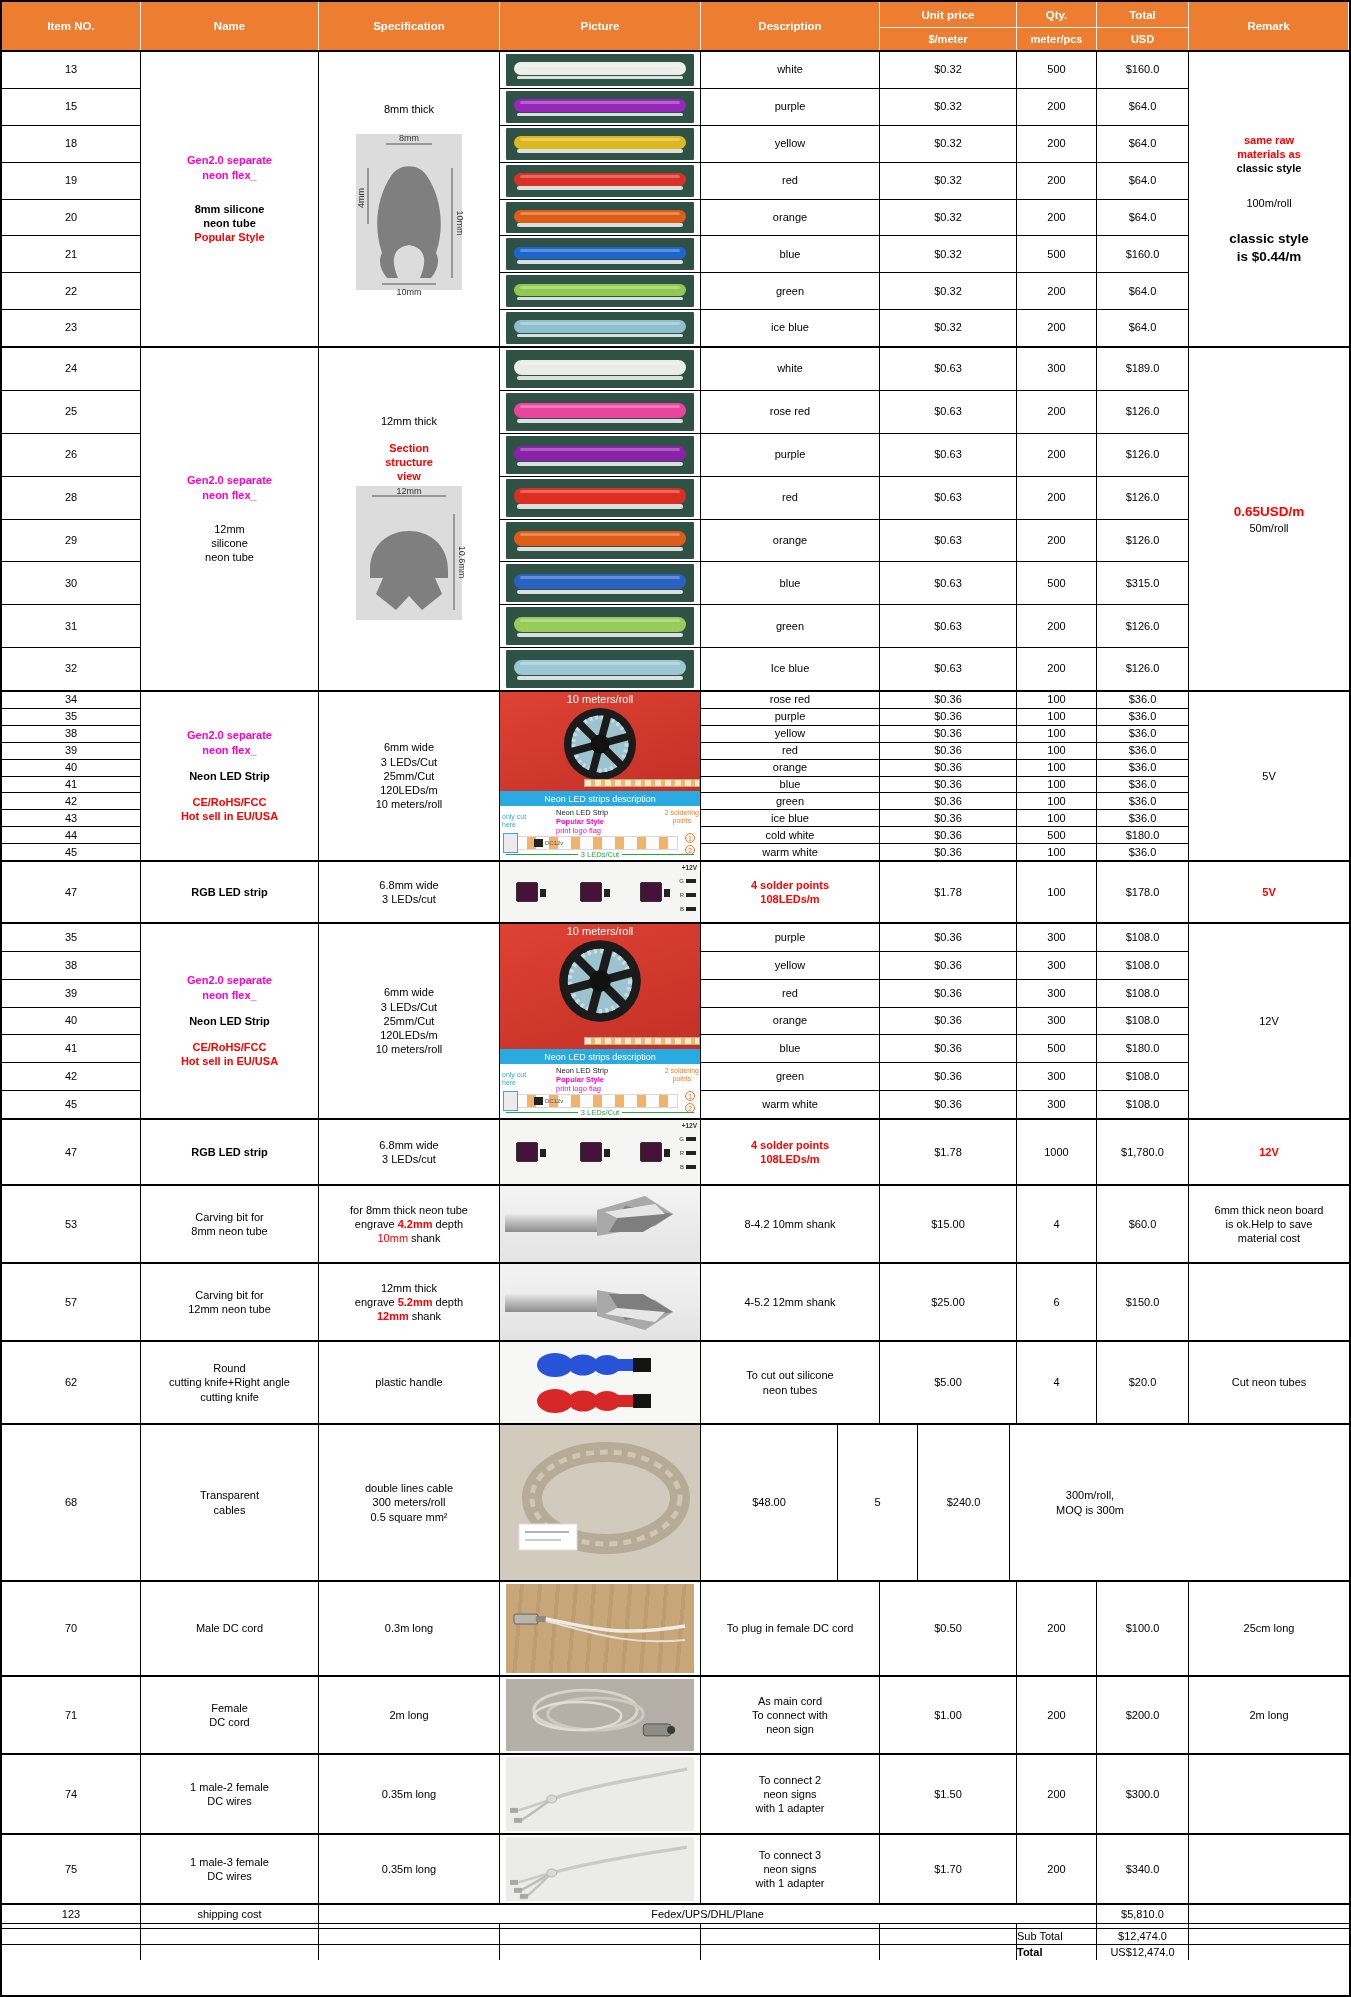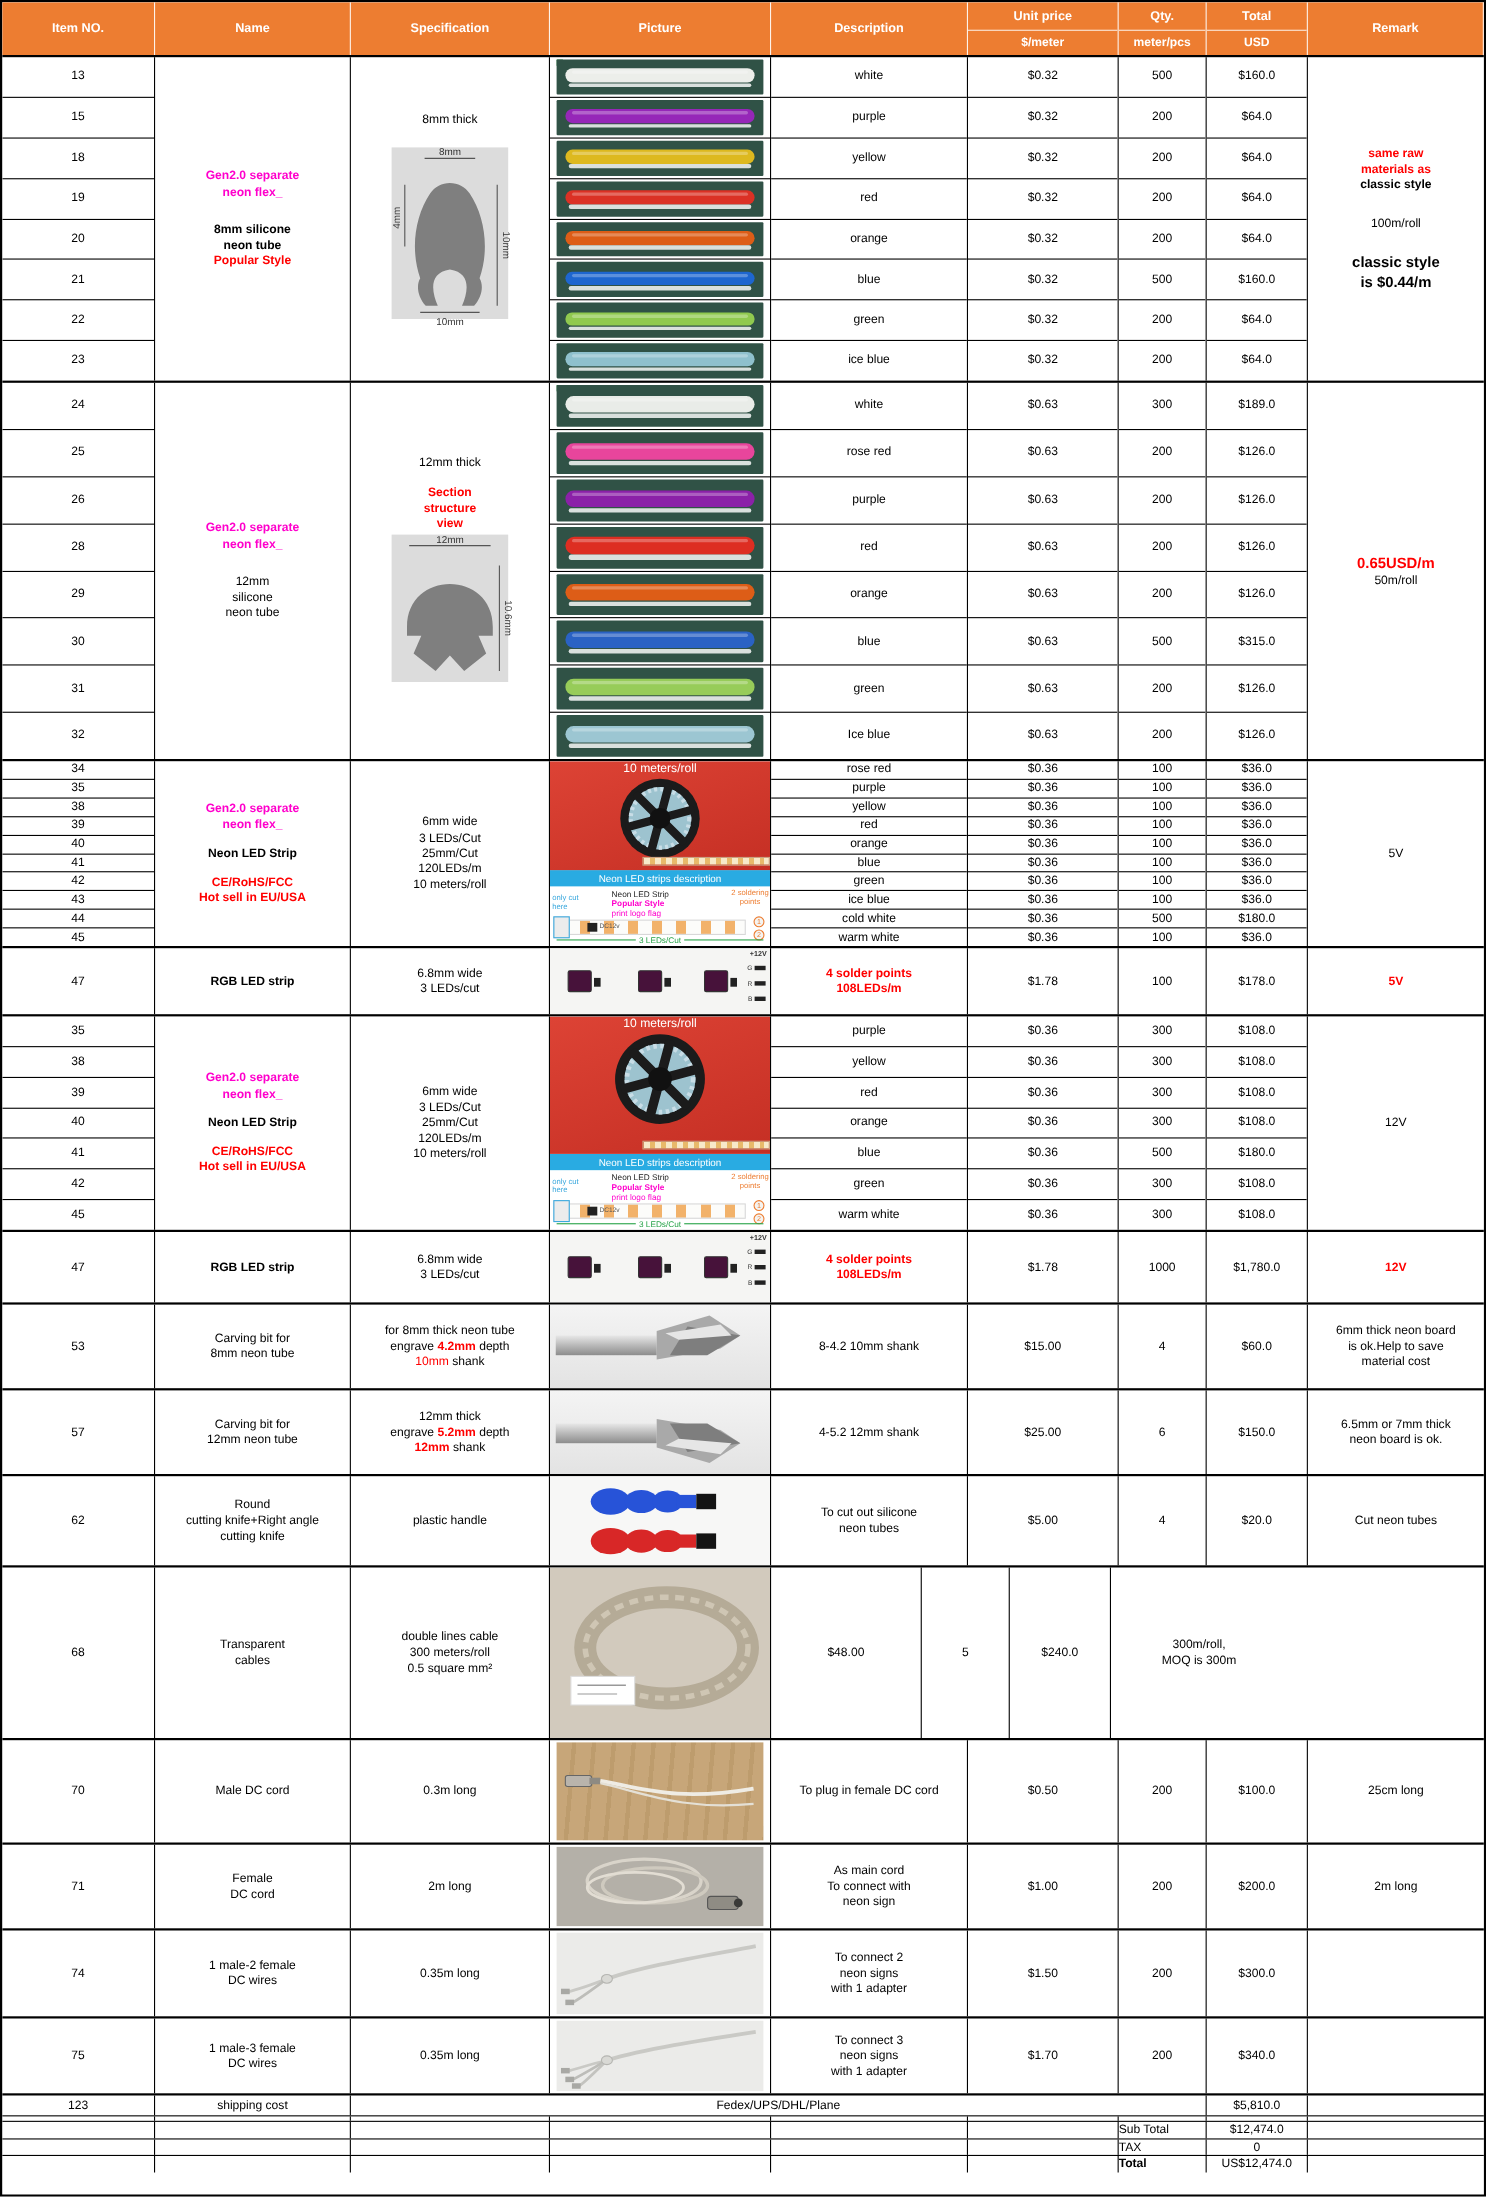--- a/index.html
+++ b/index.html
@@ -812,24 +812,20 @@
       </div>
     <div class="col c-price">
         <div class="merged">$25.00</div>
       </div>
     <div class="col c-qty">
         <div class="merged">6</div>
       </div>
     <div class="col c-total">
         <div class="merged">$150.0</div>
       </div>
-    <div class="col c-remark">
-        <div class="merged pre">6.5mm or 7mm thick
-neon board is ok.</div>
-      </div>
   </div>
 
   <div class="sec t62">
     <div class="col c-item">
         <div class="merged">62</div>
       </div>
     <div class="col c-name">
         <div class="merged pre">Round
 cutting knife+Right angle
 cutting knife</div>
@@ -1117,35 +1113,20 @@
       <div class="col c-price"></div>
     <div class="col c-qty">
         <div class="merged left">Sub Total</div>
       </div>
     <div class="col c-total">
         <div class="merged">$12,474.0</div>
       </div>
     <div class="col c-remark"></div>
   </div>
 
-  <div class="sec sum sum15">
-    <div class="col c-item"></div>
-      <div class="col c-name"></div>
-      <div class="col c-spec"></div>
-      <div class="col c-pic"></div>
-      <div class="col c-desc"></div>
-      <div class="col c-price"></div>
-    <div class="col c-qty">
-        <div class="merged left">TAX</div>
-      </div>
-    <div class="col c-total">
-        <div class="merged">0</div>
-      </div>
-    <div class="col c-remark"></div>
-  </div>
 
   <div class="sec sum">
     <div class="col c-item"></div>
       <div class="col c-name"></div>
       <div class="col c-spec"></div>
       <div class="col c-pic"></div>
       <div class="col c-desc"></div>
       <div class="col c-price"></div>
     <div class="col c-qty">
         <div class="merged left bold">Total</div>

